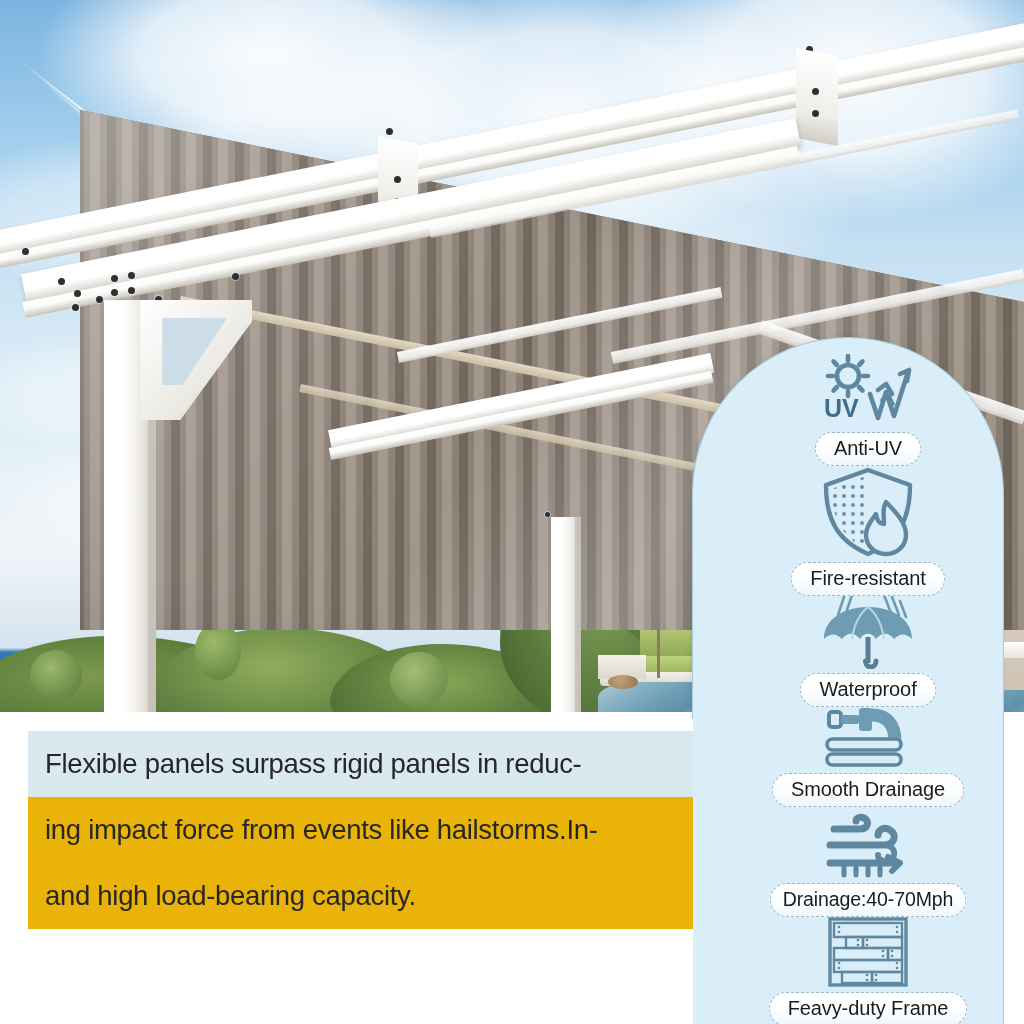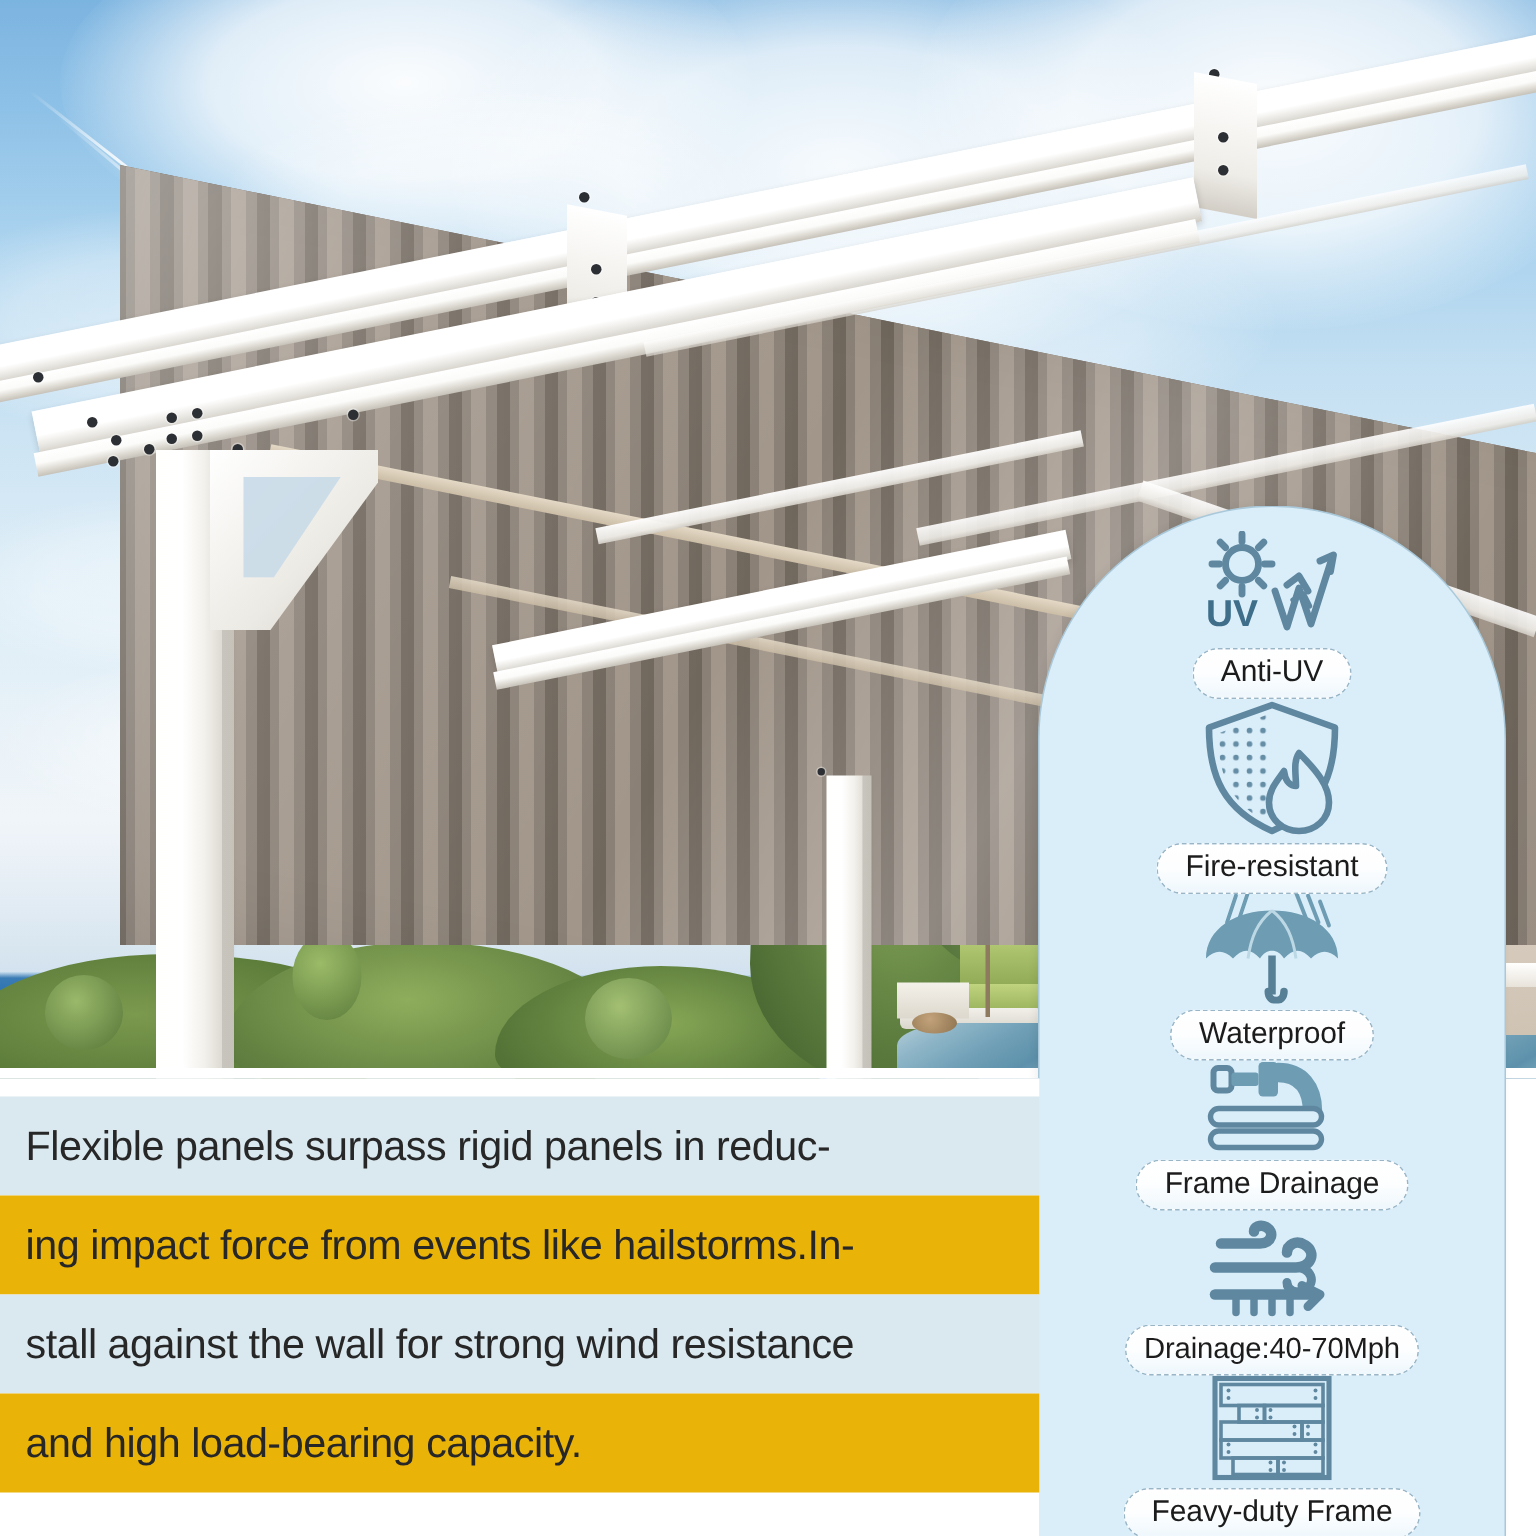--- a/index.html
+++ b/index.html
@@ -166,20 +166,21 @@
     border-top-right-radius: 156px;
     border-bottom: none;
     box-shadow: -2px 0 6px rgba(0,0,0,0.06);
     overflow: hidden;
   }
   .feature-list {
     position: relative;
     width: 100%;
     height: 100%;
     padding-top: 16px;
+    margin-left: 20px;
   }
   .feature-item {
     position: absolute;
     left: 0; width: 100%;
     display: flex;
     flex-direction: column;
     align-items: center;
   }
   .feature-icon {
     display: block;
@@ -199,20 +200,21 @@
   }
   .feature-pill.wide { font-size: 19.5px; padding: 4px 12px 5px 12px; }
 
   
   #text-block {
     position: absolute;
     left: 0; top: 719px;
     width: 693px; height: 305px;
     background: #ffffff;
     overflow: hidden;
+    padding-left: 28px;
   }
   .text-line {
     position: relative;
     width: 693px;
     height: 66px;
     display: flex;
     align-items: center;
     padding-left: 17px;
     font-size: 27.5px;
     color: #272727;
@@ -411,21 +413,21 @@
             <g fill="none" stroke="#5f88a0" stroke-width="4">
               <rect x="14" y="9" width="12" height="15" rx="3" fill="#daeefa"></rect>
               <rect x="26" y="12" width="18" height="9" rx="2" fill="#6e9cb3" stroke="none"></rect>
               <rect x="44" y="5" width="13" height="23" rx="3" fill="#6e9cb3" stroke="none"></rect>
               <path d="M57 12 C72 12 80 22 80 38" stroke="#6e9cb3" stroke-width="13" stroke-linecap="round"></path>
               <rect x="12" y="36" width="74" height="11" rx="5.5" fill="#daeefa" stroke="#5f88a0" stroke-width="3.6"></rect>
               <rect x="12" y="51" width="74" height="11" rx="5.5" fill="#daeefa" stroke="#5f88a0" stroke-width="3.6"></rect>
             </g>
           </svg>
         </span>
-        <span class="feature-pill">Frame Drainage</span>
+        <span class="feature-pill">Smooth Drainage</span>
       </div>
 
       <div class="feature-item" style="top:475px;">
         <span class="feature-icon">
           <svg width="104" height="66" viewBox="0 0 104 66">
             <g fill="none" stroke="#5f88a0" stroke-width="7" stroke-linecap="round">
               <path d="M18 16 H44 C52 16 54 8 48 5 C44 3 40 5 40 8"></path>
               <path d="M14 32 H68 C78 32 82 22 74 17 C68 13 62 17 62 22"></path>
               <path d="M14 32 H68 C78 32 82 42 74 47 C68 50 62 47 62 42" stroke-width="6"></path>
               <path d="M14 50 H80"></path>
@@ -483,17 +485,16 @@
         <span class="feature-pill">Feavy-duty Frame</span>
       </div>
 
     </div>
   </div>
 
   <div id="text-block">
     <div class="text-gap"></div>
     <div class="text-line band-a">Flexible panels surpass rigid panels in reduc-</div>
     <div class="text-line band-b">ing impact force from events like hailstorms.In-</div>
-    <div class="text-line band-a">stall against the wall for strong wind resistance</div>
     <div class="text-line band-b">and high load-bearing capacity.</div>
   </div>
 
 </div>
 
 </body></html>

